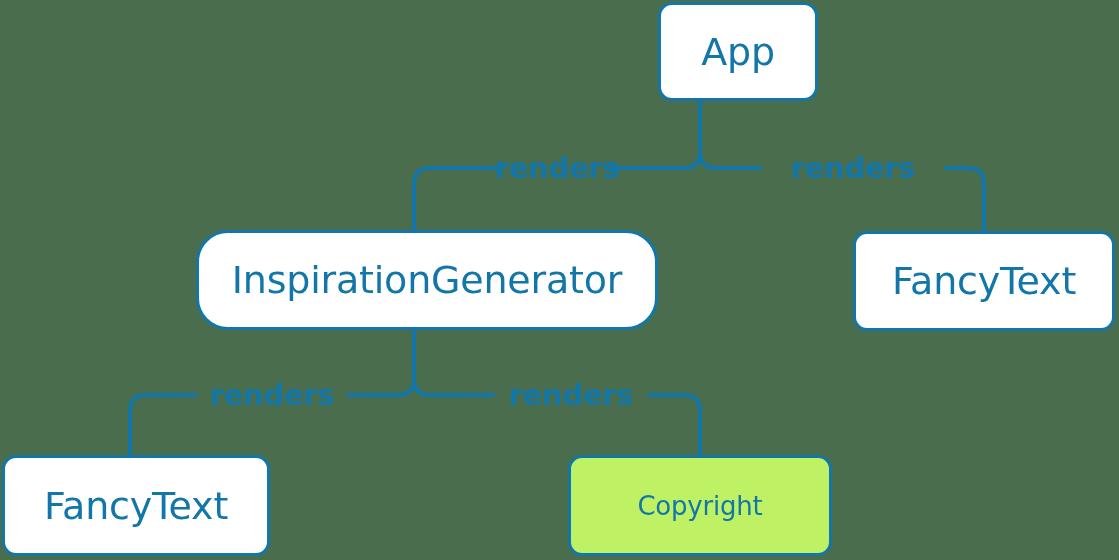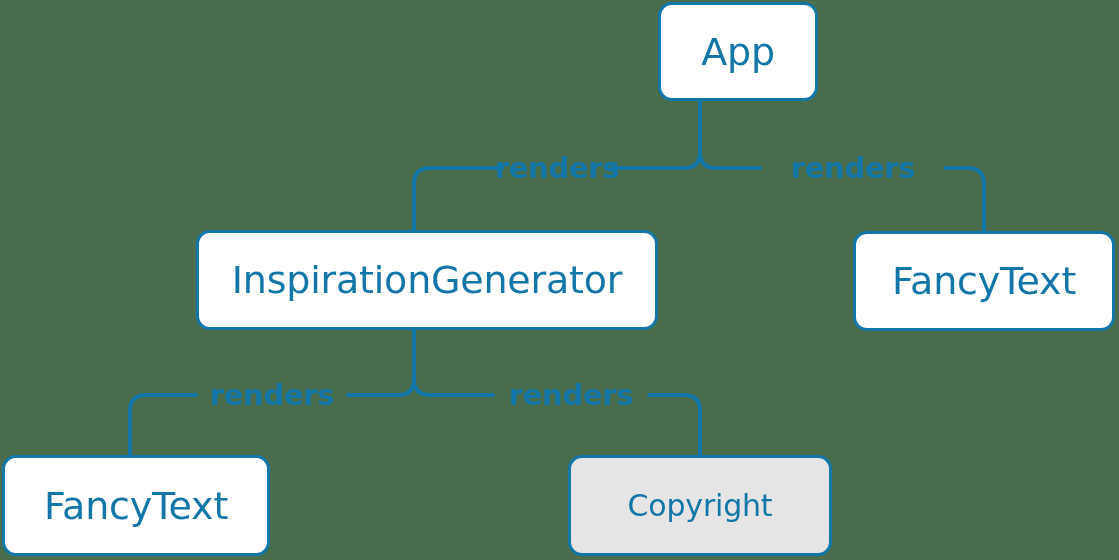--- a/index.html
+++ b/index.html
@@ -63,30 +63,30 @@
         <path d="M 700 101 L 700 152 Q 700 168 716 168 L 760 168 M 946 168 L 968 168 Q 984 168 984 184 L 984 231"></path>
         <path d="M 414 330 L 414 379 Q 414 395 398 395 L 348 395 M 196 395 L 146 395 Q 130 395 130 411 L 130 455"></path>
         <path d="M 414 330 L 414 379 Q 414 395 430 395 L 493 395 M 649 395 L 684 395 Q 700 395 700 411 L 700 455"></path>
       </g>
   </svg>
 
   <div id="node-layer">
       <div class="node" style="left: 620px; top: 2px; width: 160px; height: 99px; font-size: 38px; border-color: rgb(18, 119, 168); color: rgb(18, 119, 168); background: rgb(255, 255, 255); margin-left: 38px;">
         <span>App</span>
       </div>
-      <div class="node" style="left: 196px; top: 230px; width: 462px; height: 100px; font-size: 38px; border-color: rgb(18, 119, 168); color: rgb(18, 119, 168); background: rgb(255, 255, 255);">
+      <div class="node" style="left: 196px; top: 230px; width: 462px; height: 100px; font-size: 38px; border-color: rgb(18, 119, 168); color: rgb(18, 119, 168); background: rgb(255, 255, 255); border-radius: 32px;">
         <span>InspirationGenerator</span>
       </div>
       <div class="node" style="left: 853px; top: 231px; width: 262px; height: 100px; font-size: 38px; border-color: rgb(18, 119, 168); color: rgb(18, 119, 168); background: rgb(255, 255, 255);">
         <span>FancyText</span>
       </div>
       <div class="node" style="left: 2px; top: 455px; width: 268px; height: 101px; font-size: 38px; border-color: rgb(18, 119, 168); color: rgb(18, 119, 168); background: rgb(255, 255, 255);">
         <span>FancyText</span>
       </div>
-      <div class="node" style="left: 568px; top: 455px; width: 264px; height: 101px; font-size: 30px; border-color: rgb(18, 119, 168); color: rgb(18, 119, 168); background: #e5e5e5;">
+      <div class="node" style="left: 568px; top: 455px; width: 264px; height: 101px; font-size: 26px; border-color: rgb(18, 119, 168); color: rgb(18, 119, 168); background: #bef264;">
         <span>Copyright</span>
       </div>
     </div>
   <div id="label-layer">
       <div class="edge-label" style="left: 557px; top: 168px; color: rgb(18, 119, 168);">renders</div>
       <div class="edge-label" style="left: 853px; top: 168px; color: rgb(18, 119, 168);">renders</div>
       <div class="edge-label" style="left: 272px; top: 395px; color: rgb(18, 119, 168);">renders</div>
       <div class="edge-label" style="left: 571px; top: 395px; color: rgb(18, 119, 168);">renders</div>
     </div>
 

